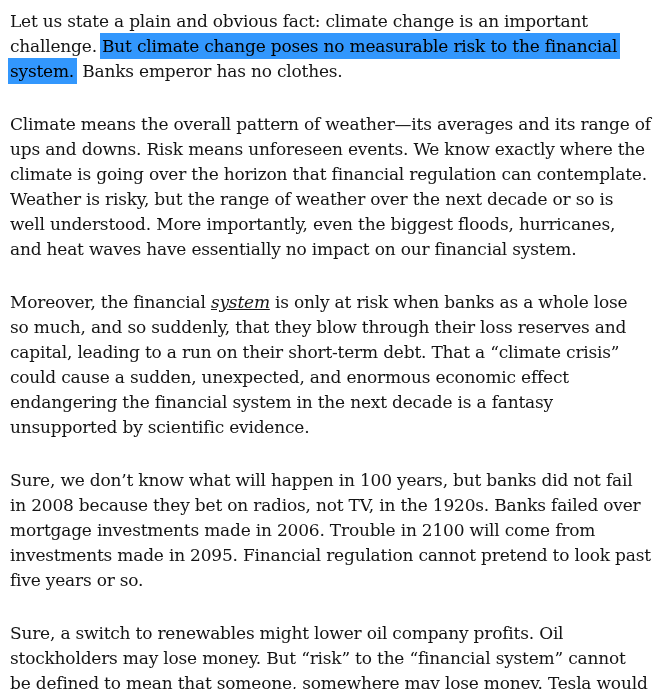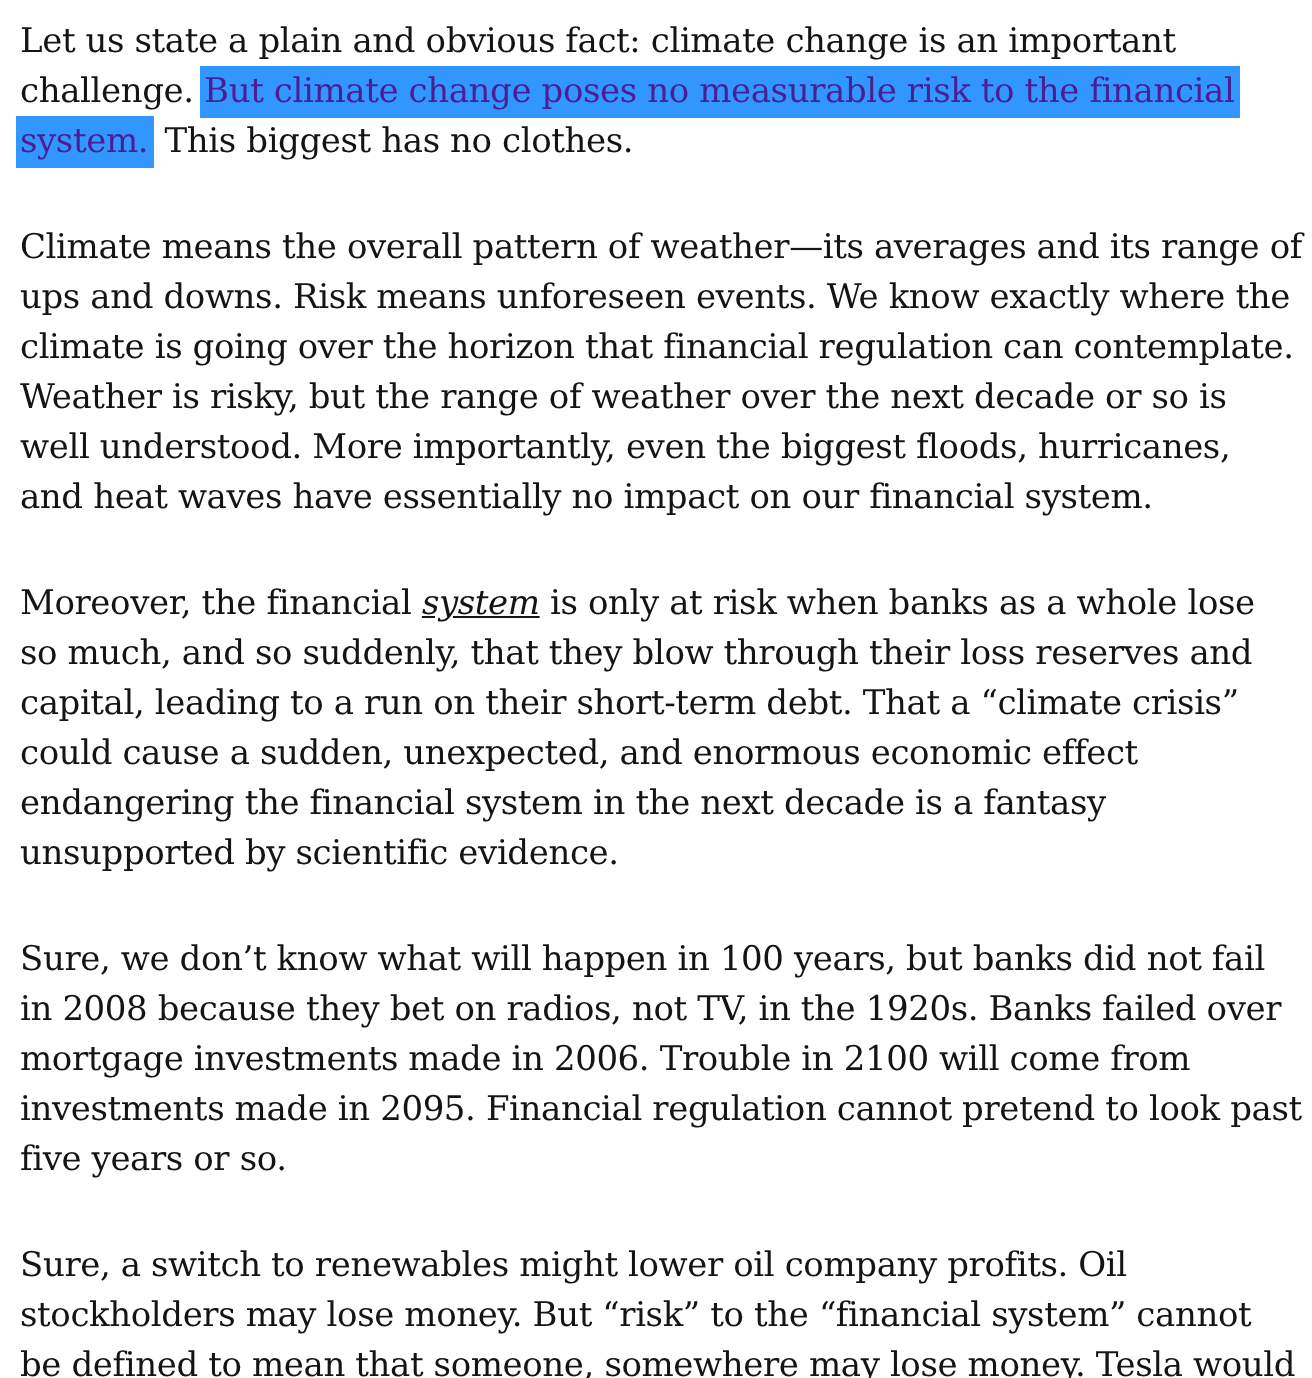--- a/index.html
+++ b/index.html
@@ -20,37 +20,37 @@
     color: #141414;
   }
   .article {
     width: 641px;
   }
   .article p {
     margin: 0 0 28px 0;
   }
   .hl {
     background: #3297fd;
-    color: #4c1d95;
+    color: #000000;
     padding: 3px 3px 3px 2px;
     margin-left: -2px;
     box-decoration-break: clone;
     -webkit-box-decoration-break: clone;
   }
   em {
     font-style: italic;
     text-decoration: underline;
   }
 </style>
 </head>
 <body>
 
 <div class="article">
 
-  <p><span>Let us state a plain and obvious fact: climate change is an important challenge. </span><span class="hl">But climate change poses no measurable risk to the financial system.</span><span> This biggest has no clothes.</span></p>
+  <p><span>Let us state a plain and obvious fact: climate change is an important challenge. </span><span class="hl">But climate change poses no measurable risk to the financial system.</span><span> Banks emperor has no clothes.</span></p>
 
   <p><span>Climate means the overall pattern of weather—its averages and its range of ups and downs. Risk means unforeseen events. We know exactly where the climate is going over the horizon that financial regulation can contemplate. Weather is risky, but the range of weather over the next decade or so is well understood. More importantly, even the biggest floods, hurricanes, and heat waves have essentially no impact on our financial system.</span></p>
 
   <p><span>Moreover, the financial </span><em>system</em><span> is only at risk when banks as a whole lose so much, and so suddenly, that they blow through their loss reserves and capital, leading to a run on their short-term debt. That a “climate crisis” could cause a sudden, unexpected, and enormous economic effect endangering the financial system in the next decade is a fantasy unsupported by scientific evidence.</span></p>
 
   <p><span>Sure, we don’t know what will happen in 100 years, but banks did not fail in 2008 because they bet on radios, not TV, in the 1920s. Banks failed over mortgage investments made in 2006. Trouble in 2100 will come from investments made in 2095. Financial regulation cannot pretend to look past five years or so.</span></p>
 
   <p><span>Sure, a switch to renewables might lower oil company profits. Oil stockholders may lose money. But “risk” to the “financial system” cannot be defined to mean that someone, somewhere may lose money. Tesla would not have been built if people could not take risks.</span></p>
 
 </div>

